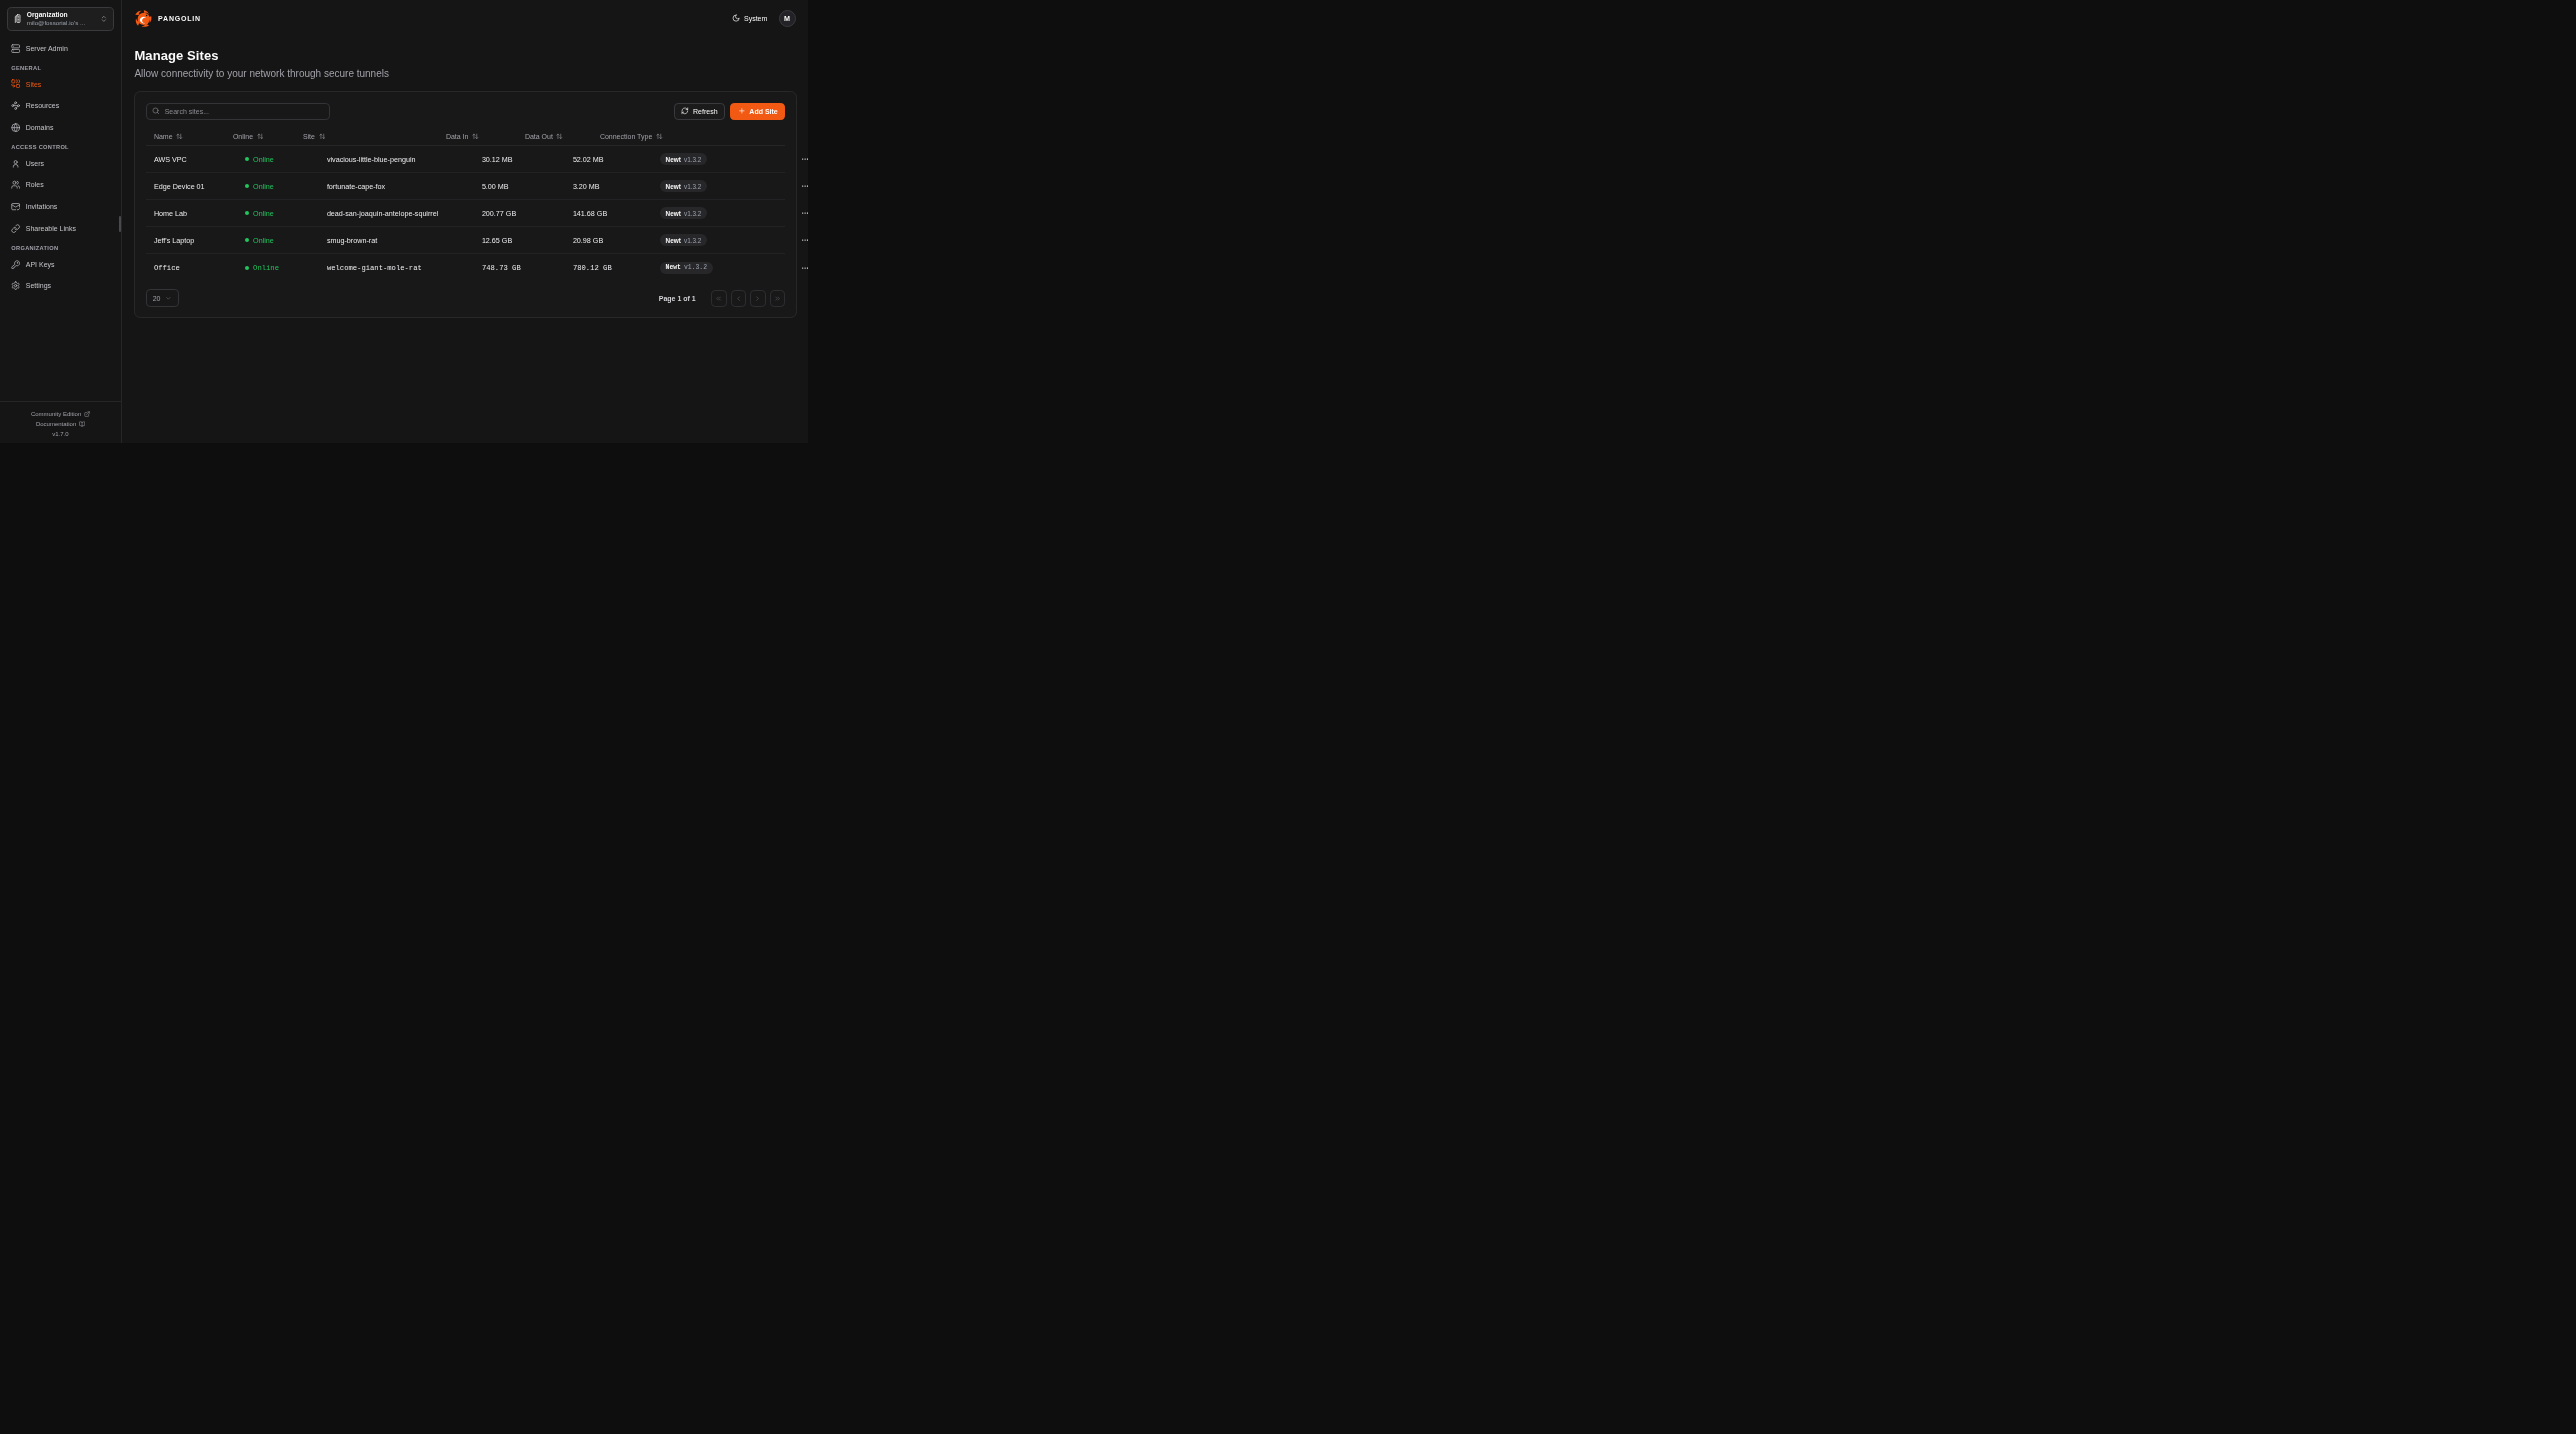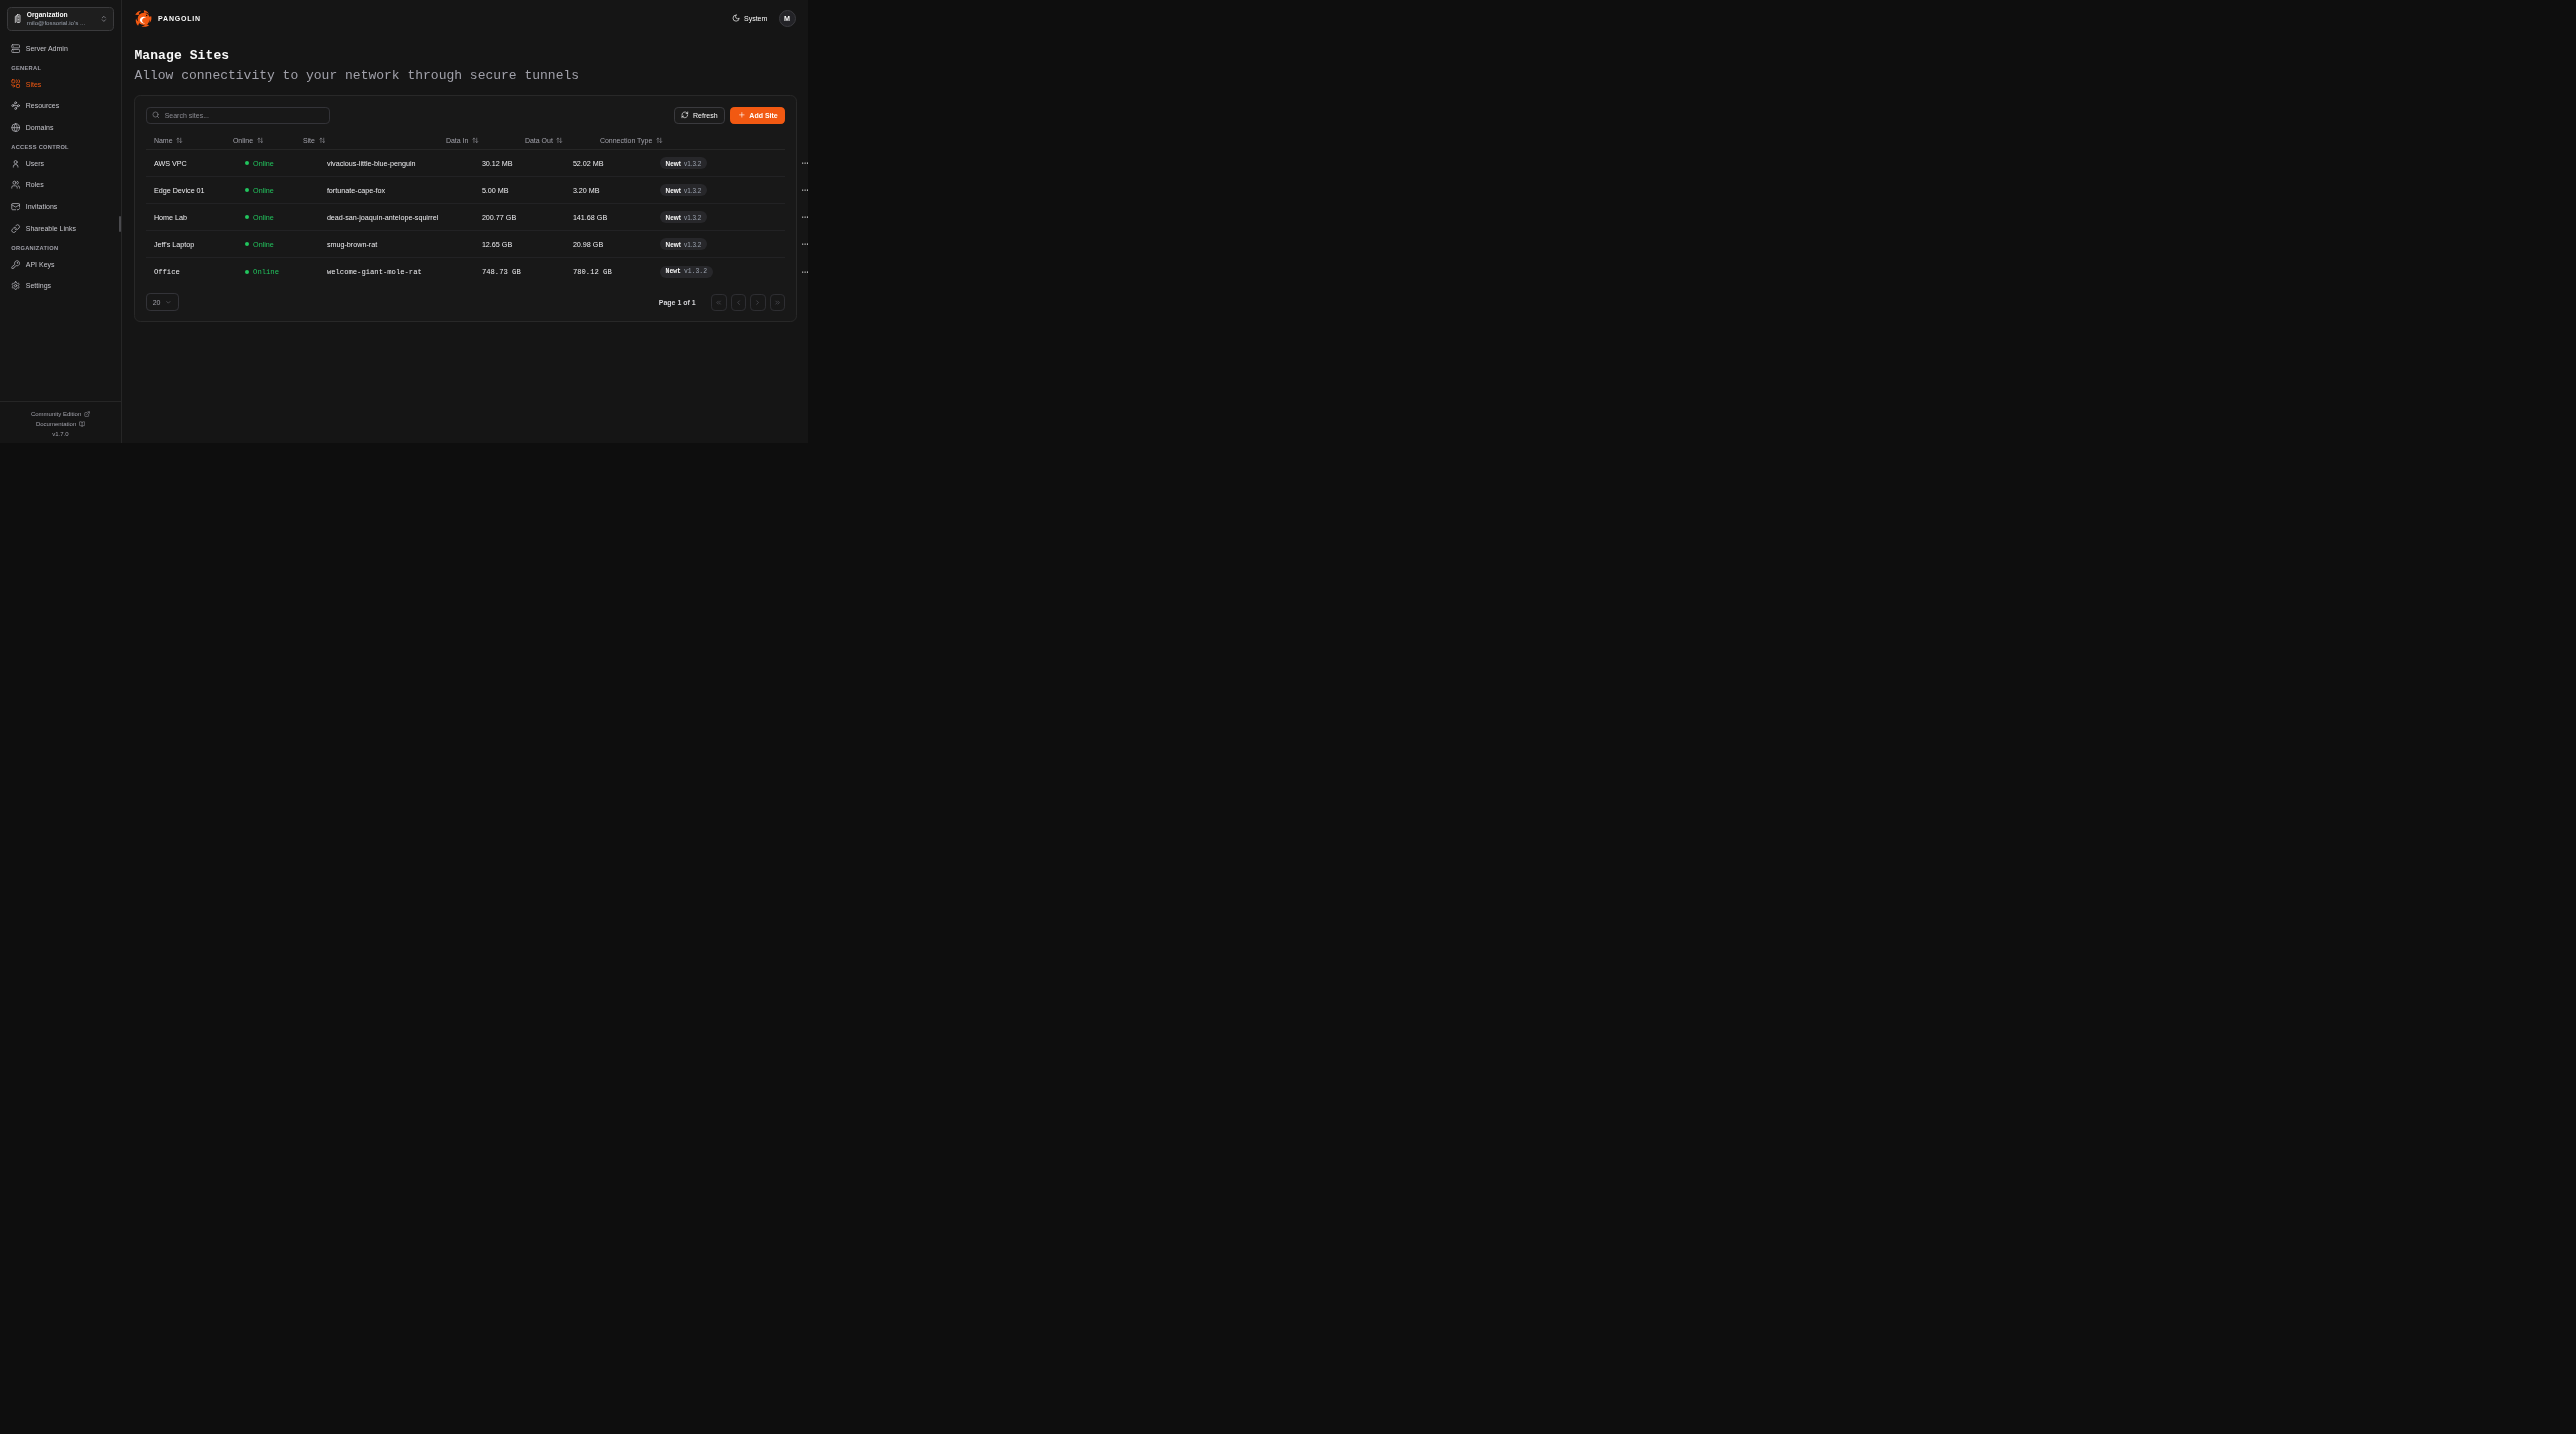--- a/index.html
+++ b/index.html
@@ -39,23 +39,23 @@
   .main { flex:1; display:flex; flex-direction:column; min-width:0; }
   .topbar { height:37px; display:flex; align-items:center; padding:0 12.4px; justify-content:space-between; }
   .brand { display:flex; align-items:center; gap:4.1px; }
   .brand-name { font-size:7px; font-weight:700; letter-spacing:0.8px; color:#fafafa; }
   .top-right { display:flex; align-items:center; gap:11.3px; }
   .theme-toggle { display:flex; align-items:center; gap:4.1px; font-size:7px; font-weight:500; color:#fafafa; cursor:pointer; }
   .theme-toggle .micon { width:8.2px; height:8.2px; }
   .avatar { width:17px; height:17px; border-radius:50%; background:#232327; border:0.5px solid #3a3a3e;
     display:flex; align-items:center; justify-content:center; font-size:7.2px; font-weight:700; color:#fafafa; cursor:pointer; }
 
-  .page-head { padding:11.3px 12.4px 0 12.4px;font-family:Liberation Mono, monospace; }
+  .page-head { padding:11.3px 12.4px 0 12.4px; }
   .page-title { font-size:13px; font-weight:700; color:#fafafa; letter-spacing:0.1px; }
-  .page-sub { font-size:13px; color:#a1a1aa; margin-top:4.6px; }
+  .page-sub { font-size:10px; color:#a1a1aa; margin-top:4.6px; }
 
   
   .card { margin:12.4px 11.3px 0 12.4px; border:0.5px solid #282828; border-radius:6.2px; background:#181818; padding:10.3px; }
   .toolbar { display:flex; align-items:flex-end; justify-content:space-between; }
   .search { width:184px; height:17.5px; border:0.5px solid #333338; border-radius:4.1px; display:flex; align-items:center; gap:4.6px; padding:0 5.7px; background:transparent; }
   .search .sicon { width:7.7px; height:7.7px; color:#8b8b92; }
   .search input { background:transparent; border:none; outline:none; color:#e4e4e7; font-size:7px; width:100%; font-family:inherit; }
   .search input::placeholder { color:#8b8b92; }
   .toolbar-btns { display:flex; align-items:center; gap:4.6px; }
   .btn { height:17.5px; border-radius:4.1px; display:flex; align-items:center; gap:4.1px; font-size:7px; font-weight:500;

